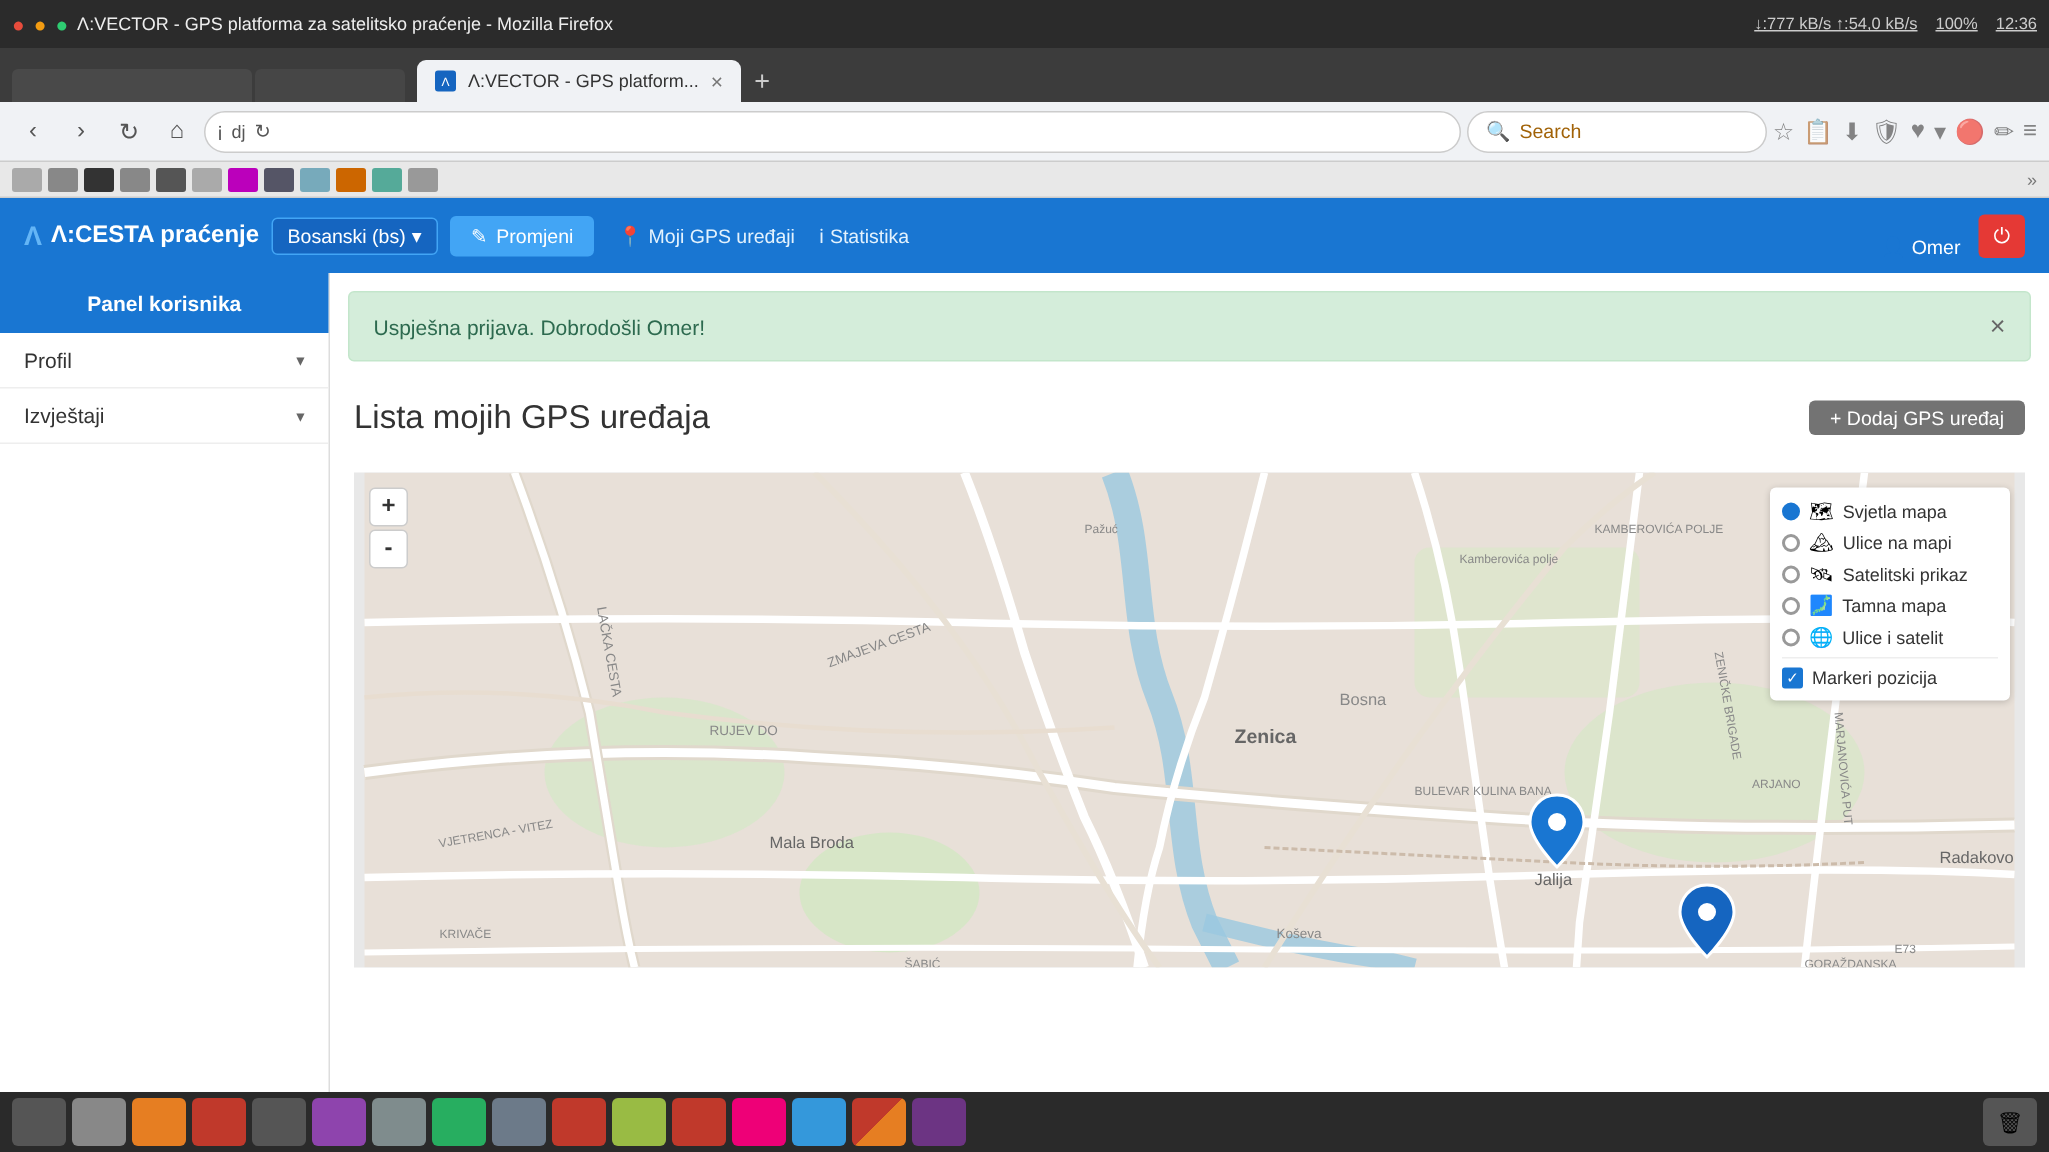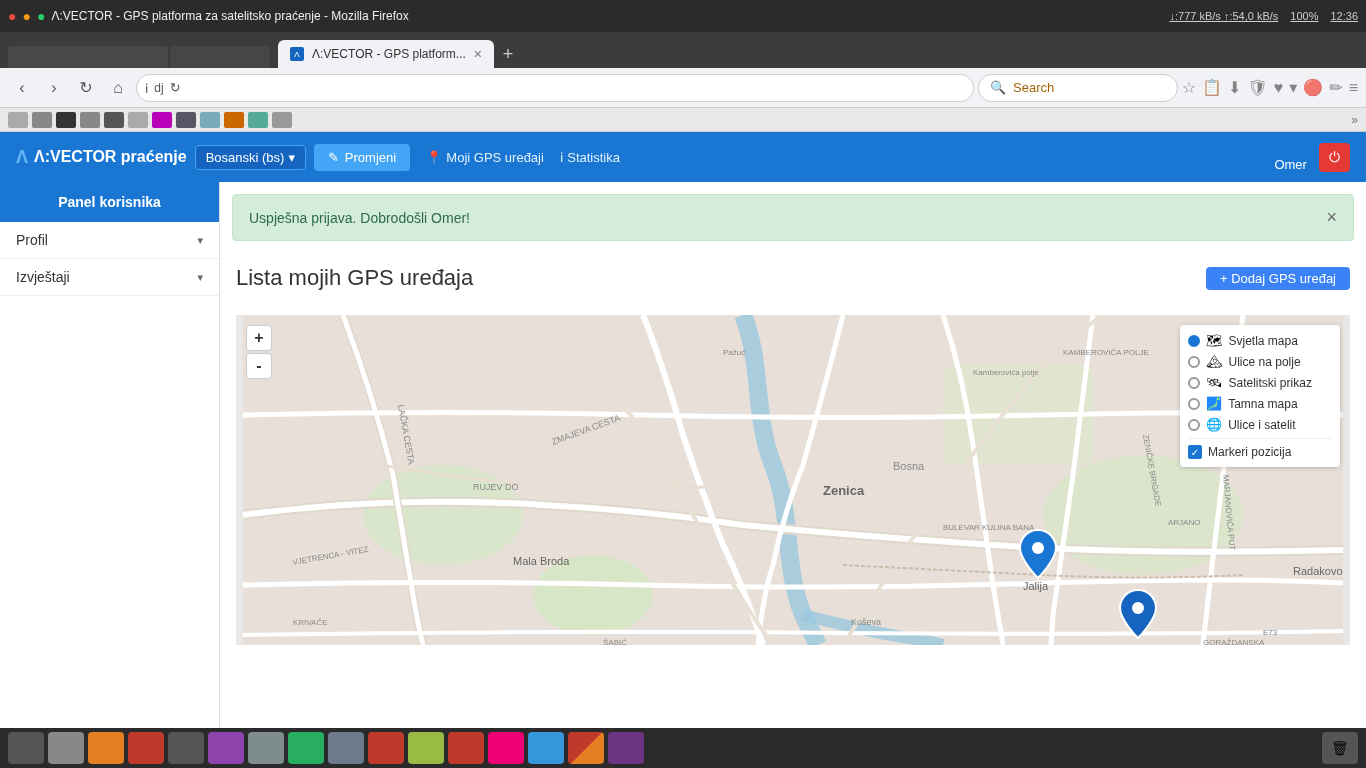--- a/index.html
+++ b/index.html
@@ -57,21 +57,21 @@
     .main-content { flex: 1; background: white; overflow-y: auto; padding: 0; }
 
     
     .alert-success { background: #d4edda; border: 1px solid #c3e6cb; color: #2d6a4f; padding: 12px 16px; margin: 12px; border-radius: 4px; display: flex; justify-content: space-between; align-items: center; }
     .alert-close { background: none; border: none; font-size: 18px; cursor: pointer; color: #666; }
 
     
     .gps-section { padding: 12px 16px; }
     .gps-header { display: flex; justify-content: space-between; align-items: center; margin-bottom: 12px; }
     .gps-title { font-size: 22px; color: #333; font-weight: normal; }
-    .add-btn { background: #3b82f6; color: white; border: none; padding: 4px 14px; border-radius: 4px; cursor: pointer; font-size: 13px; display: flex; align-items: center; gap: 6px; }
+    .add-btn { background: #737373; color: white; border: none; padding: 4px 14px; border-radius: 4px; cursor: pointer; font-size: 13px; display: flex; align-items: center; gap: 6px; }
 
     
     .gps-table { width: 100%; border-collapse: collapse; margin-bottom: 8px; }
     .gps-table th { text-align: left; padding: 8px 12px; font-weight: bold; font-size: 13px; color: #333; border-bottom: 1px solid #ddd; }
     .gps-table td { padding: 8px 12px; font-size: 13px; color: #333; border-bottom: 1px solid #eee; }
 
     
     .map-wrapper { position: relative; height: 330px; background: #e8e8e8; overflow: hidden; margin: 0 16px 8px; }
 
     
@@ -191,21 +191,21 @@
     <div class="ext-item" style="background:#999;"></div>
     <span style="margin-left: auto; color:#777; font-size:12px;">»</span>
   </div>
 </div>
 
 <div class="app-wrapper">
 
   <div class="app-navbar">
     <div class="app-brand">
       <span class="brand-icon">Λ</span>
-      <span>Λ:VECTOR praćenje</span>
+      <span>Λ:CESTA praćenje</span>
     </div>
     <div class="lang-dropdown">
       <span>Bosanski (bs)</span>
       <span>▾</span>
     </div>
     <button class="nav-btn-blue">
       <span>✎</span>
       <span>Promjeni</span>
     </button>
     <span class="nav-link">
@@ -339,21 +339,21 @@
         
         <div class="map-layers">
           <div class="layer-item">
             <span class="radio-selected"></span>
             <span class="layer-icon">🗺</span>
             <span class="layer-label">Svjetla mapa</span>
           </div>
           <div class="layer-item">
             <span class="radio-unselected"></span>
             <span class="layer-icon">🏔</span>
-            <span class="layer-label">Ulice na polje</span>
+            <span class="layer-label">Ulice na mapi</span>
           </div>
           <div class="layer-item">
             <span class="radio-unselected"></span>
             <span class="layer-icon">🛰</span>
             <span class="layer-label">Satelitski prikaz</span>
           </div>
           <div class="layer-item">
             <span class="radio-unselected"></span>
             <span class="layer-icon">🗾</span>
             <span class="layer-label">Tamna mapa</span>

